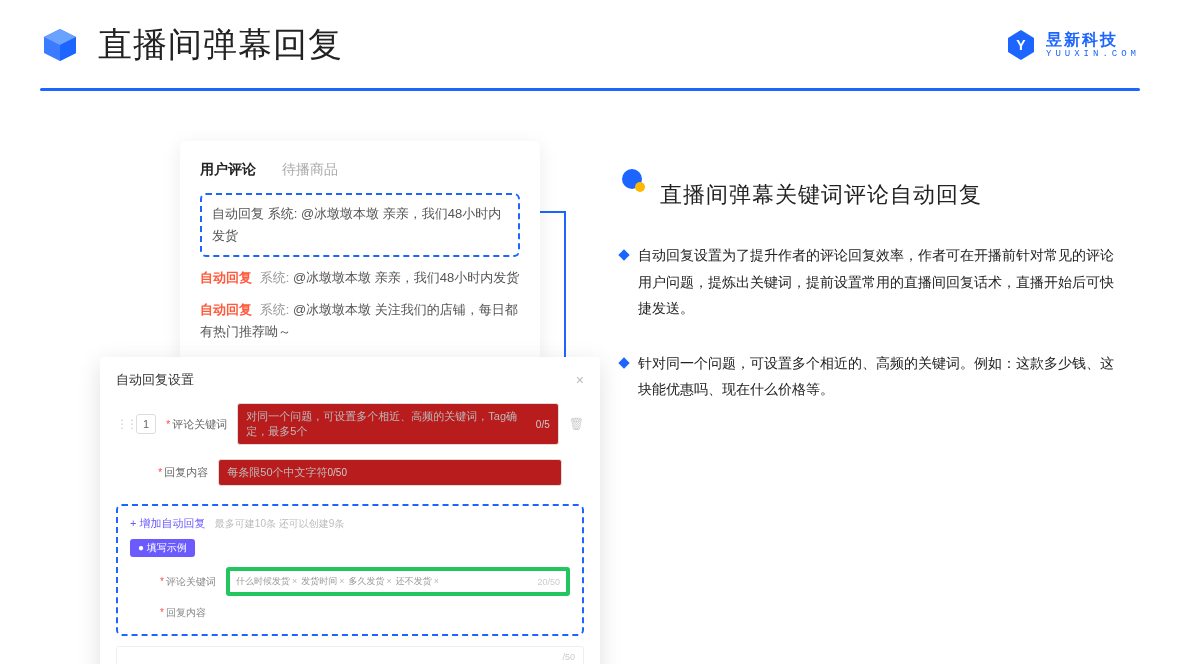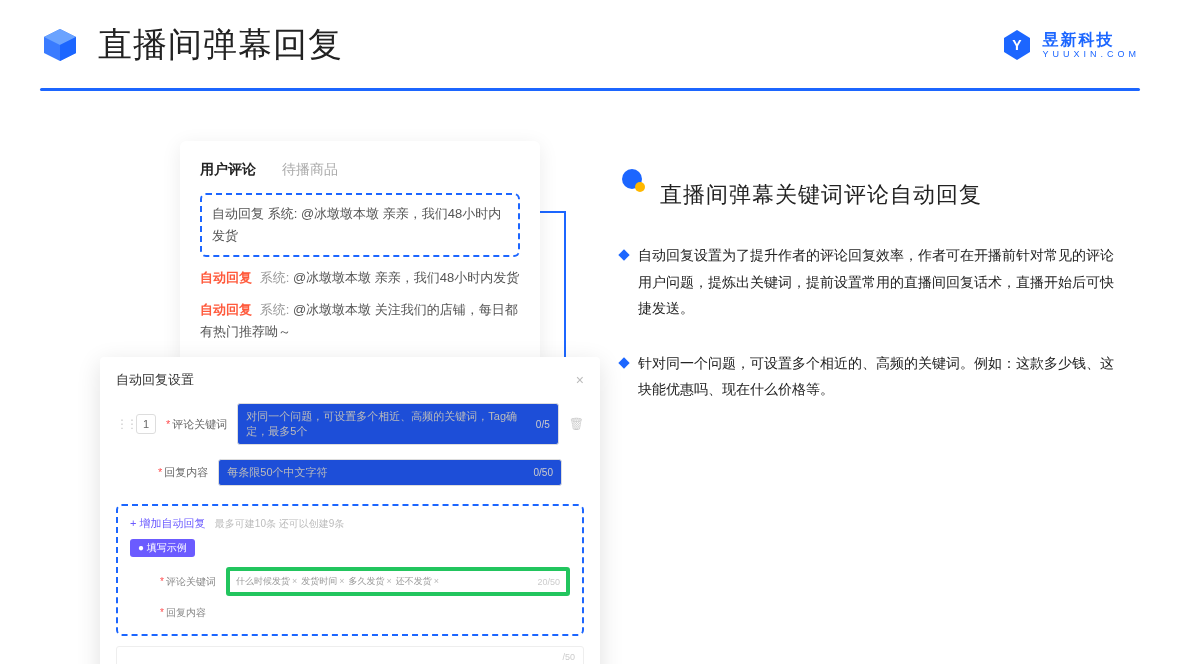--- a/index.html
+++ b/index.html
@@ -5,21 +5,21 @@
 * { margin: 0; padding: 0; box-sizing: border-box; }
 body { width: 1180px; height: 664px; font-family: "Microsoft YaHei", Arial, sans-serif; background: #fff; position: relative; overflow: hidden; }
 
 .header { display: flex; align-items: center; padding: 22px 40px 0 40px; }
 .header-icon { width: 40px; height: 40px; margin-right: 18px; }
 .header-title { font-size: 34px; font-weight: 500; color: #222; letter-spacing: 1px; }
 .logo-wrap { margin-left: auto; display: flex; align-items: center; }
 .logo-icon { width: 34px; height: 34px; margin-right: 8px; }
 .logo-text { display: flex; flex-direction: column; }
 .logo-cn { font-size: 16px; font-weight: 600; color: #1c66ff; letter-spacing: 2px; line-height: 1; }
-.logo-en { font-size: 9px; color: #1c66ff; letter-spacing: 4px; line-height: 1; margin-top: 2px; }
+.logo-en { font-size: 9px; color: #1c66ff; letter-spacing: 4px; line-height: 1; margin-top: 2px; font-family: Liberation Mono, monospace; }
 
 .divider { height: 3px; background: #1c66ff; margin: 20px 40px 0 40px; border-radius: 2px; }
 
 .main { display: flex; padding: 50px 40px 20px 40px; gap: 60px; }
 .left-col { width: 520px; position: relative; }
 .right-col { flex: 1; padding-top: 10px; }
 
 
 .card1 { position: relative; width: 360px; background: #fff; border-radius: 6px; box-shadow: 0 4px 20px rgba(0,0,0,0.08); padding: 20px 20px 22px 20px; margin-left: 140px; }
 .tabs { display: flex; gap: 26px; font-size: 14px; margin-bottom: 14px; }
@@ -32,21 +32,21 @@
 
 
 .card2 { position: relative; width: 500px; background: #fff; border-radius: 4px; box-shadow: 0 6px 24px rgba(0,0,0,0.12); padding: 14px 16px 20px 16px; margin-top: -8px; margin-left: 60px; font-size: 12px; color: #666; }
 .card2-head { display: flex; justify-content: space-between; align-items: center; font-size: 13px; color: #333; font-weight: 500; margin-bottom: 14px; }
 .close-x { color: #bbb; font-size: 14px; cursor: default; }
 .row { display: flex; align-items: center; gap: 10px; margin-top: 14px; }
 .drag-dots { width: 10px; color: #ccc; font-size: 12px; letter-spacing: -2px; }
 .idx-box { width: 20px; height: 20px; border: 1px solid #ddd; border-radius: 3px; font-size: 11px; display: flex; align-items: center; justify-content: center; color: #666; }
 .req { color: #ff4d4f; margin-right: 2px; }
 .lbl { font-size: 11px; color: #666; white-space: nowrap; }
-.input { flex: 1; border: 1px solid #ddd; border-radius: 3px; padding: 5px 8px; font-size: 11px; color: #bbb; background: #1d4ed8; display: flex; justify-content: space-between; align-items: center; }
+.input { flex: 1; border: 1px solid #ddd; border-radius: 3px; padding: 5px 8px; font-size: 11px; color: #bbb; background: #b91c1c; display: flex; align-items: center; }
 .input .val { color: #bbb; }
 .input .ct { color: #ccc; font-size: 10px; }
 .trash { color: #ccc; font-size: 12px; }
 
 .ex-wrap { border: 2px dashed #1c66ff; border-radius: 6px; padding: 10px 12px 14px 12px; margin-top: 18px; }
 .add-link { color: #6b5bff; font-size: 11px; }
 .add-hint { color: #bbb; font-size: 10px; margin-left: 6px; }
 .pill { display: inline-block; background: #6b5bff; color: #fff; font-size: 10px; padding: 2px 8px; border-radius: 3px; margin-top: 8px; }
 .ex-row { display: flex; align-items: center; gap: 10px; margin-top: 10px; font-size: 10px; }
 .ex-lbl { color: #888; white-space: nowrap; }

